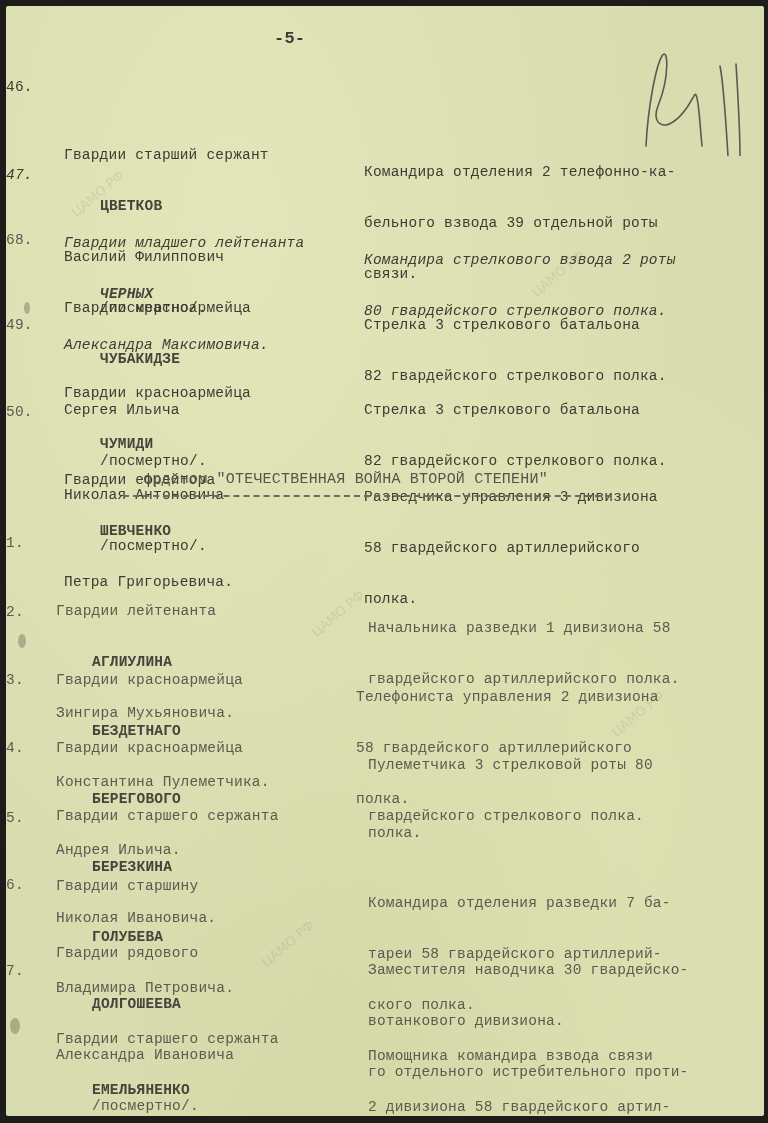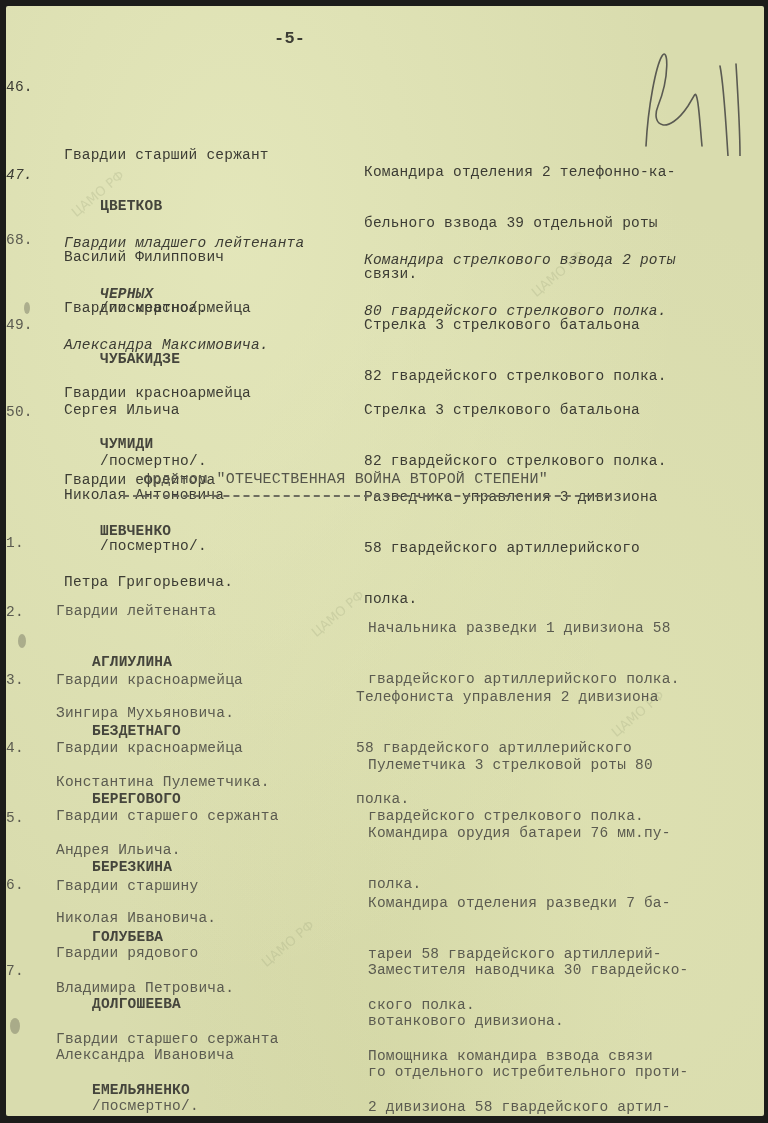--- a/index.html
+++ b/index.html
@@ -182,21 +182,20 @@
   </div>
 
   <div class="entry tw faded" style="top:717px;">
     <span class="num" style="width:34px;">4.</span>
     <div class="left" style="left:50px;">
       <span class="rank">Гвардии старшего сержанта</span>
       <span class="surname">БЕРЕЗКИНА</span>
       <span class="given">Николая Ивановича.</span>
     </div>
     <div class="right" style="left:362px;">
-      <span>Командира орудия батареи 76 мм.пу-</span>
       <span>полка.</span>
     </div>
   </div>
 
   <div class="entry tw faded" style="top:787px;">
     <span class="num" style="width:34px;">5.</span>
     <div class="left" style="left:50px;">
       <span class="rank">Гвардии старшину</span>
       <span class="surname">ГОЛУБЕВА</span>
       <span class="given">Владимира Петровича.</span>

